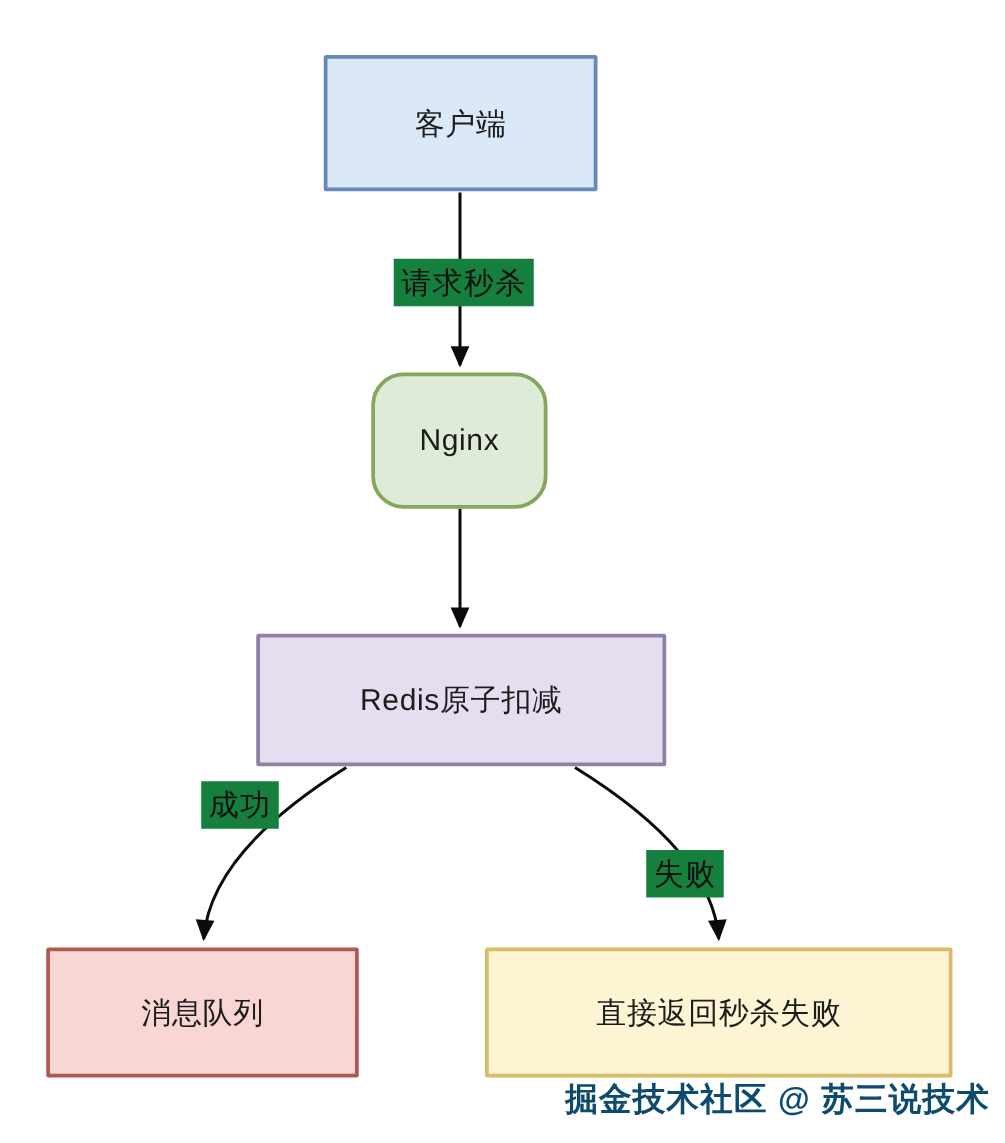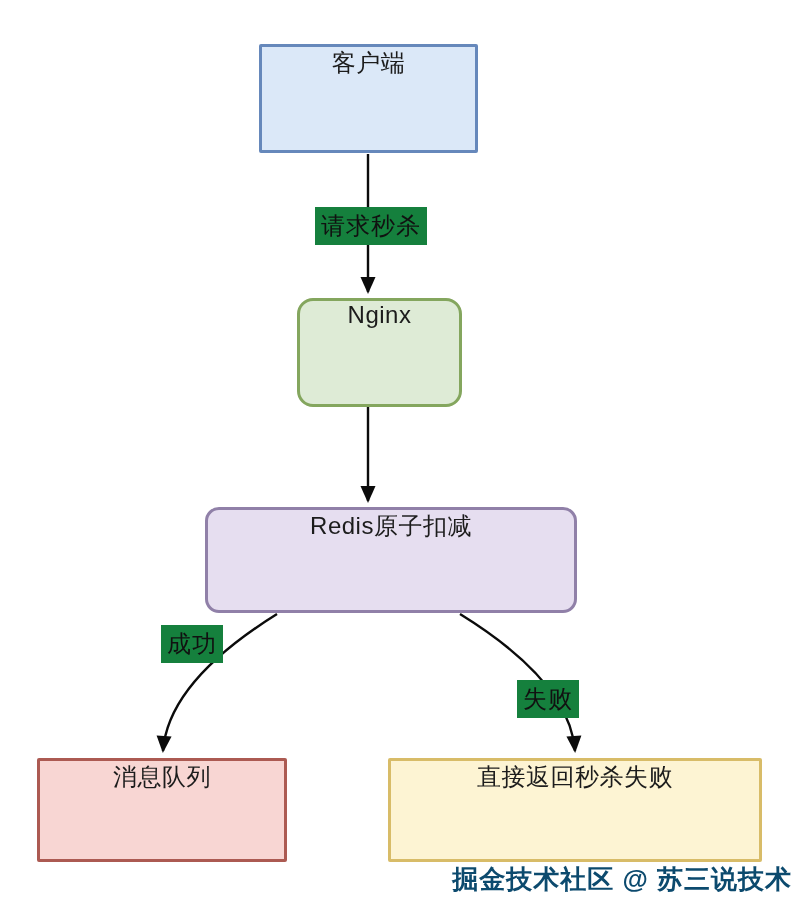--- a/index.html
+++ b/index.html
@@ -25,31 +25,32 @@
     height: 914px;
   }
   .edges-svg path.connector {
     fill: none;
     stroke: #0b0b0b;
     stroke-width: 2.4px;
   }
   .node {
     position: absolute;
     display: flex;
+    align-items: center;
     justify-content: center;
     box-sizing: border-box;
     border: 3px solid #888;
     background: #eee;
     font-size: 24px;
     color: #1c1c1c;
     letter-spacing: 0.5px;
   }
   .node-client  { left: 259px; top: 44px;  width: 219px; height: 109px; border-radius: 2px; }
-  .node-nginx   { left: 297px; top: 298px; width: 165px; height: 109px; border-radius: 16px; }
-  .node-redis   { left: 205px; top: 507px; width: 372px; height: 106px; border-radius: 14px; }
+  .node-nginx   { left: 297px; top: 298px; width: 141px; height: 109px; border-radius: 26px; }
+  .node-redis   { left: 205px; top: 507px; width: 328px; height: 106px; border-radius: 2px; }
   .node-mq      { left: 37px;  top: 758px; width: 250px; height: 104px; border-radius: 2px; }
   .node-fail    { left: 388px; top: 758px; width: 374px; height: 104px; border-radius: 2px; }
   .edge-label {
     position: absolute;
     transform: translate(-50%, -50%);
     background: #15803d;
     padding: 3px 6px;
     font-size: 24px;
     color: #111111;
     white-space: nowrap;

